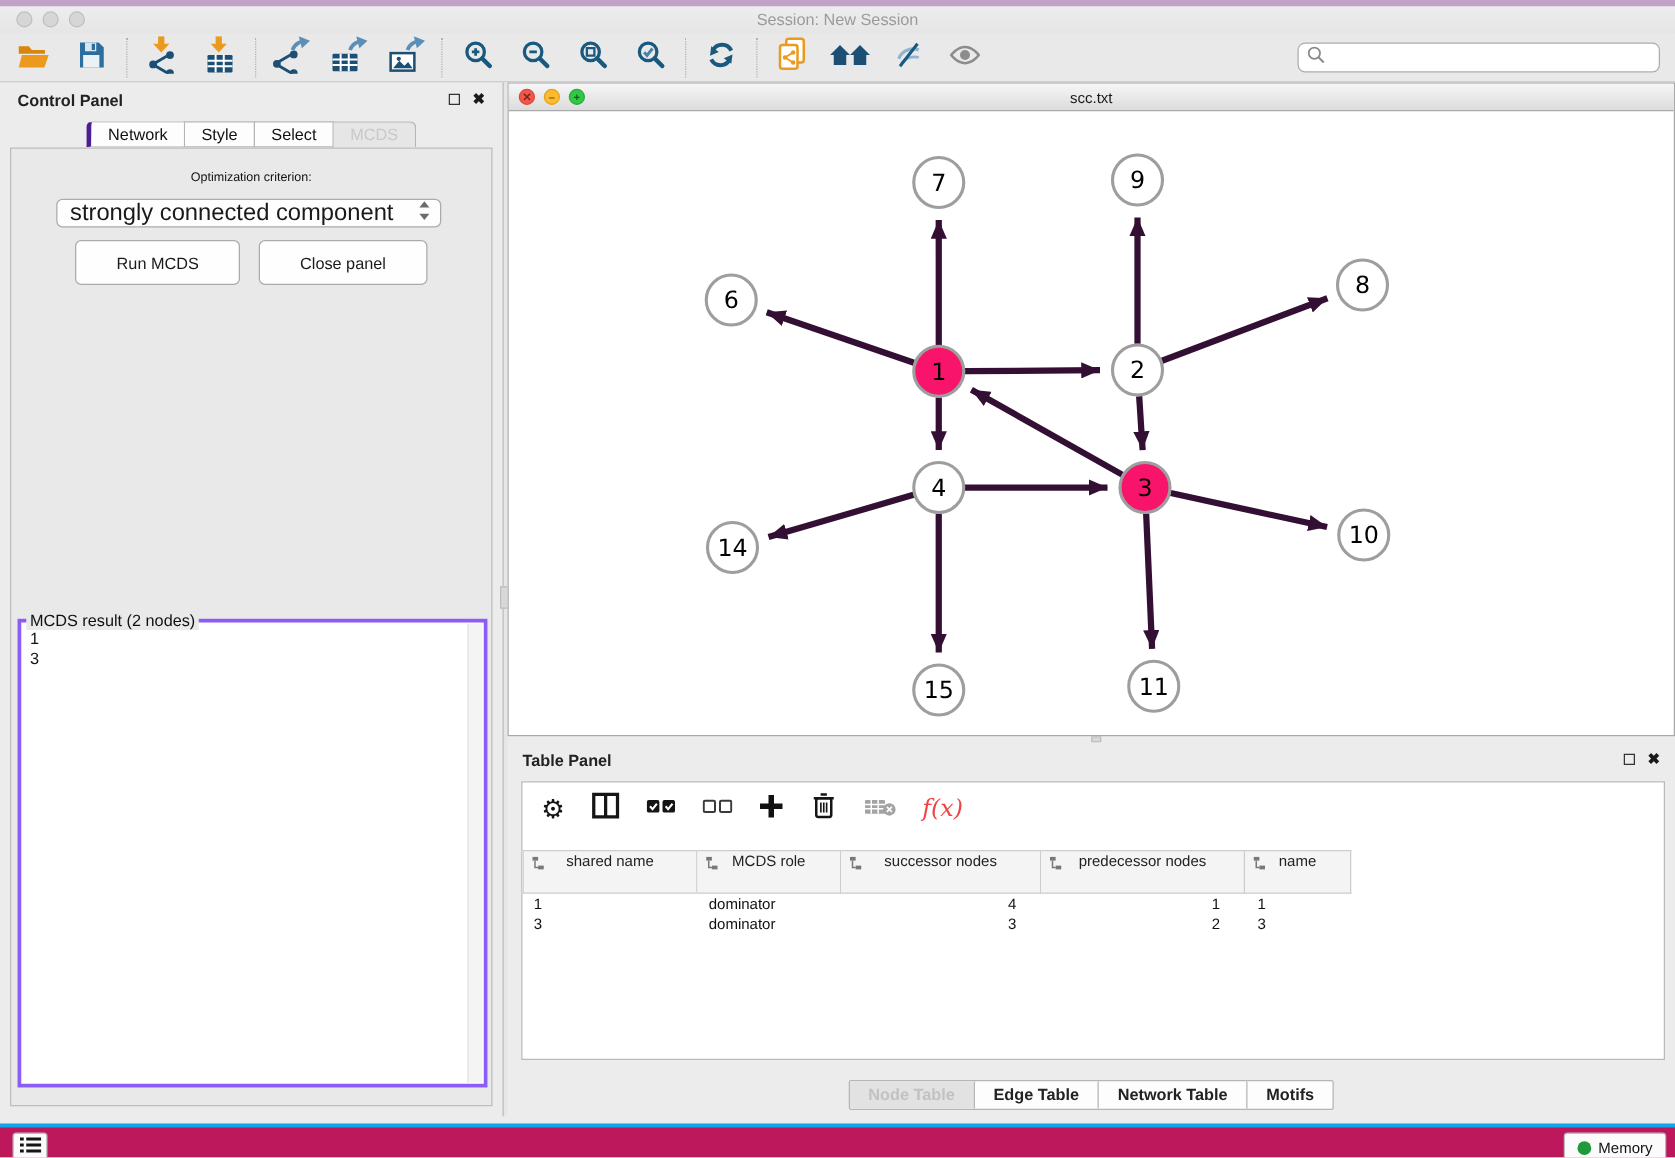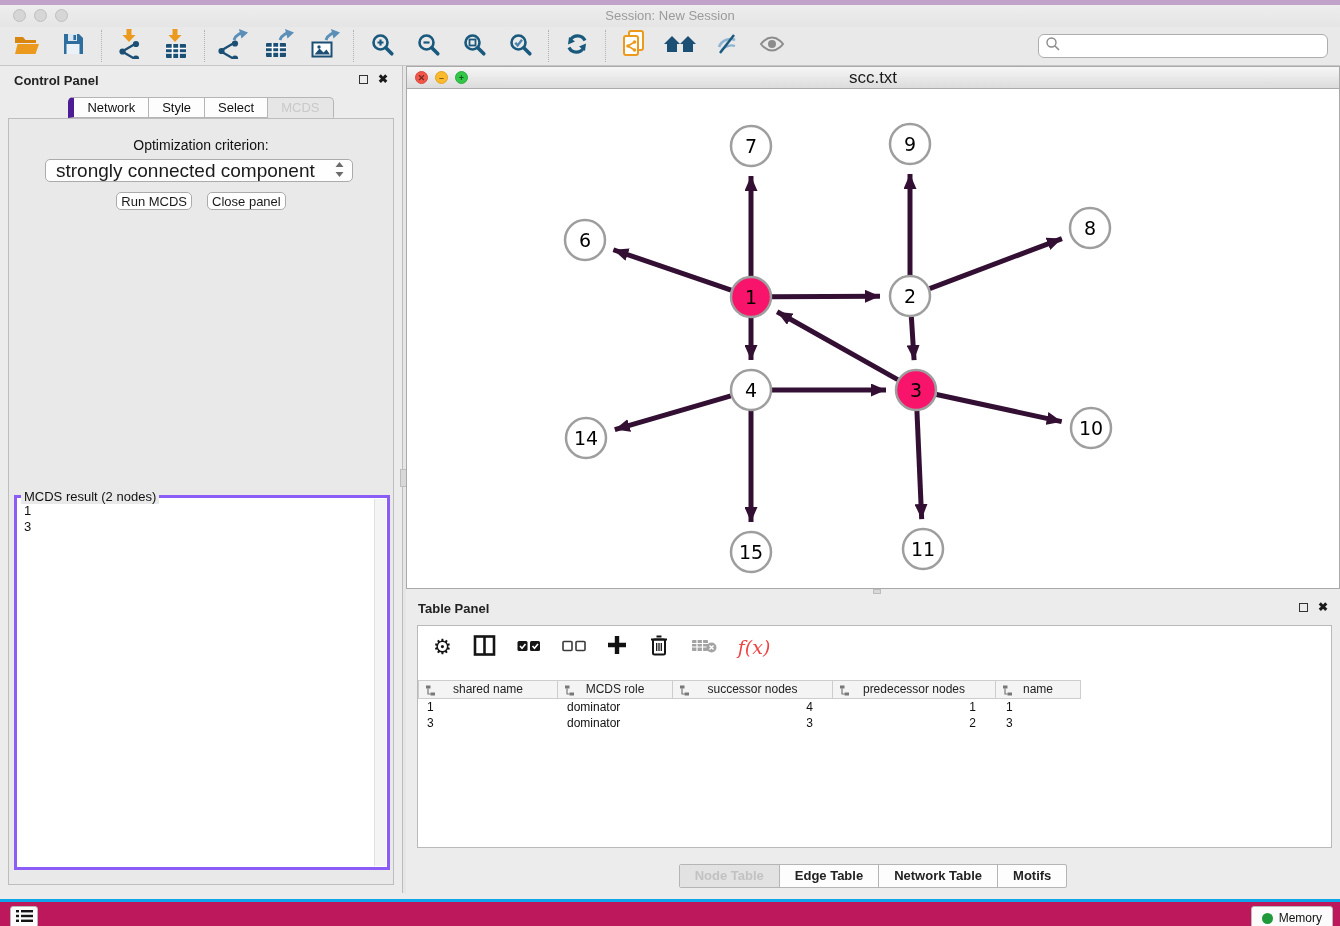--- a/index.html
+++ b/index.html
@@ -34,64 +34,64 @@
     background:#D8D8D8; border:1px solid #BDBDBD; }
   
   .control-panel { position:absolute; left:0; top:0; width:402px; bottom:0; background:#ECECEC; }
   .panel-title { position:absolute; top:7px; left:14px; font-size:13px; color:#222;font-weight:bold; }
   .panel-controls { position:absolute; top:7px; right:14px; display:flex; gap:10px; align-items:center; }
   .float-box { width:9px; height:9px; border:1.5px solid #333; }
   .close-x { font-size:12px; font-weight:bold; color:#1a1a1a; line-height:12px; }
   .cp-tabs { position:absolute; top:31px; left:0; width:100%; display:flex; justify-content:center; }
   .cp-tab { padding:2px 13px 3px; font-size:13px; background:#FDFDFD; border:1px solid #B5B5B5;
     border-left:none; color:#111; height:21px; }
-  .cp-tab:first-child { border-left:6px solid #4c1d95; border-top-left-radius:5px; }
+  .cp-tab:first-child { border-left:4px solid #4c1d95; border-top-left-radius:5px; }
   .cp-tab:last-child { border-top-right-radius:5px; }
   .cp-tab.active { background:#E6E6E6; color:#C9C9C9; border-bottom-color:#E6E6E6; }
   .cp-content { position:absolute; left:8px; right:8px; top:52px; bottom:8px;
     background:#E9E9E9; border:1px solid #BDBDBD; }
-  .opt-label { margin-top:18px; text-align:center; font-size:14px; color:#111; }
+  .opt-label { margin-top:18px; text-align:center; font-size:10px; color:#111; }
   .dropdown { position:absolute; left:36px; right:40px; top:40px; height:23px; background:#FEFEFE;
     border:1px solid #ABABAB; border-radius:5px; display:flex; align-items:center; padding:0 8px 0 10px;
     font-size:19px; }
   .dropdown .dd-text { flex:1; }
   .btn-row { position:absolute; top:73px; left:0; width:100%; display:flex; justify-content:center; gap:15px; }
-  .push-btn { height:18px; padding:0 4px; background:#FEFEFE; border:1px solid #ABABAB;
+  .push-btn { height:36px; padding:0 32px; background:#FEFEFE; border:1px solid #ABABAB;
     border-radius:5px; font-size:13px; display:flex; align-items:center; }
   .group { position:absolute; left:5px; width:376px; top:376px; height:375px;
     border:3px solid #8b5cf6; background:#fff; }
   .group-label { position:absolute; top:-9px; left:4px; background:#E9E9E9; padding:0 3px;
     font-size:13px; color:#111; }
   .group-lines { position:absolute; top:5px; left:7px; font-size:13px; line-height:16px; color:#111; }
   .group-scroll { position:absolute; top:1px; right:1px; bottom:1px; width:12px;
     background:#F4F4F4; border-left:1px solid #E2E2E2; }
   
   .right-region { position:absolute; left:406px; top:0; right:0; bottom:0; }
   .network-window { position:absolute; left:0; top:0; right:0; height:523px;
     background:#fff; border:1px solid #A9A9A9; }
   .net-titlebar { height:22px; background:linear-gradient(#F6F6F6,#DCDCDC);
     border-bottom:1px solid #ABABAB; position:relative; }
-  .net-title { text-align:center; font-size:17px; color:#1a1a1a; line-height:22px; }
+  .net-title { text-align:center; font-size:12px; color:#1a1a1a; line-height:22px; }
   .net-lights { position:absolute; left:8px; top:4px; display:flex; gap:7px; }
   .net-light { width:13px; height:13px; border-radius:50%; font-size:9px; line-height:13px;
     text-align:center; color:rgba(0,0,0,.55); font-weight:bold; }
   .nl-close { background:#F3574A; border:1px solid #D8483D; }
   .nl-min { background:#FDBA2D; border:1px solid #E0A322; }
   .nl-zoom { background:#33C748; border:1px solid #2BAA3E; }
   .net-canvas { position:absolute; top:22px; left:0; right:0; bottom:0; }
   .h-splitter { position:absolute; left:0; right:0; top:523px; height:5px; }
   .h-handle { position:absolute; left:50%; top:0; width:8px; height:5px;
     background:#D8D8D8; border:1px solid #BDBDBD; }
   
   .table-panel { position:absolute; left:0; right:0; top:528px; bottom:0; background:#ECECEC; }
   .tp-content { position:absolute; left:11px; right:8px; top:31px; height:223px;
     background:#fff; border:1px solid #B9B9B9; overflow:hidden; }
   .tp-toolbar { height:42px; display:flex; align-items:center; gap:21px; padding-left:15px; }
   .tp-grid { display:grid; grid-template-columns:140px 115px 160px 163px 85px; }
-  .th { background:#F4F4F4; border:1px solid #CDCDCD; border-left:none; height:19px;
+  .th { background:#F4F4F4; border:1px solid #CDCDCD; border-left:none; height:35px;
     position:relative; font-size:12px; }
   .th:first-child { border-left:1px solid #CDCDCD; }
   .th .th-icon { position:absolute; left:6px; top:4px; }
   .th .th-label { display:block; width:100%; text-align:center; line-height:17px; color:#222; }
   .tr { height:16px; font-size:12px; }
   .td { line-height:16px; white-space:nowrap; overflow:hidden; color:#111; }
   .td.al { padding-left:9px; text-align:left; }
   .td.ar { padding-right:20px; text-align:right; }
   .td.an { padding-left:10px; text-align:left; }
   .tp-tabs { position:absolute; left:0; right:0; top:270px; display:flex; justify-content:center; }

